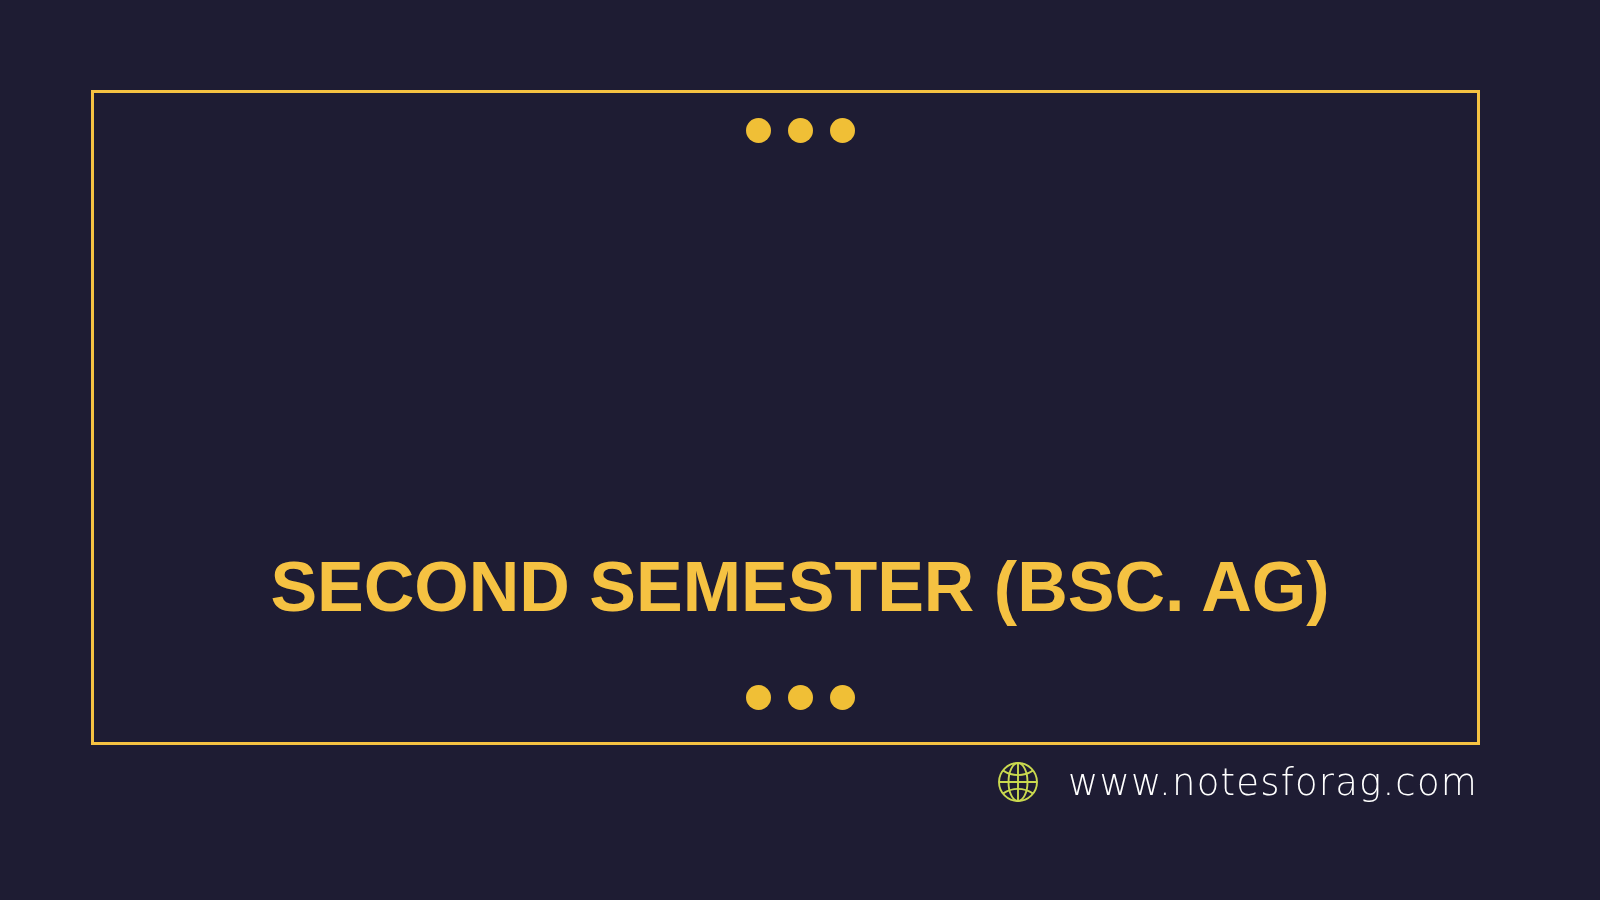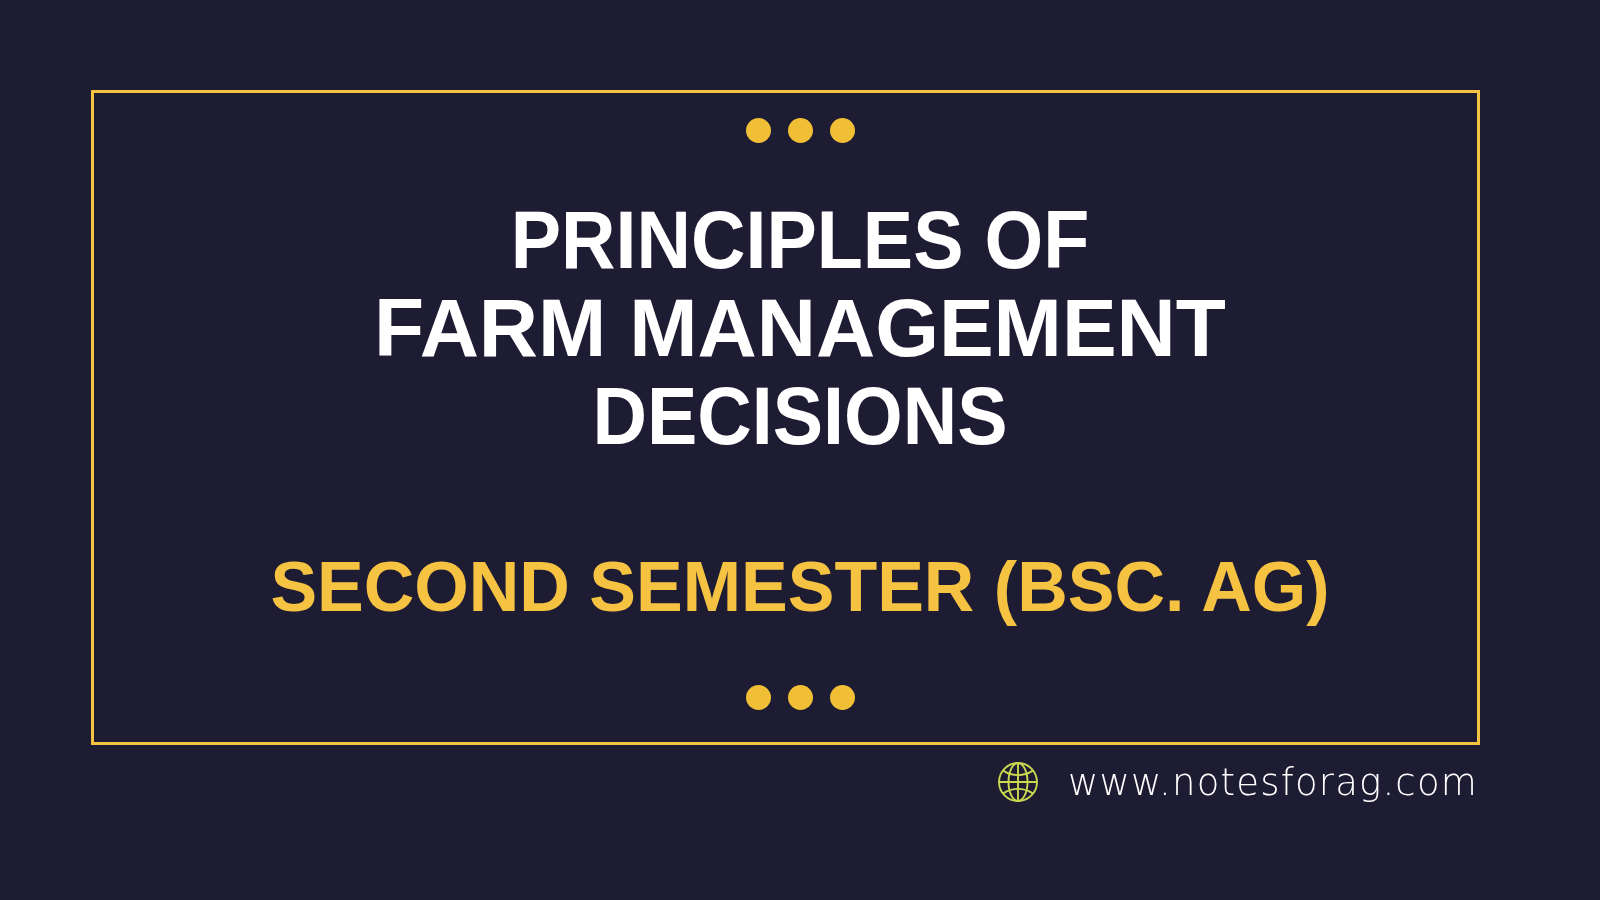--- a/index.html
+++ b/index.html
@@ -117,25 +117,20 @@
 <div id="poster">
 
   <div id="frame"></div>
 
   <div class="dot-row" id="dots-top">
     <span class="dot"></span>
     <span class="dot"></span>
     <span class="dot"></span>
   </div>
 
-  <div id="headline">
-    <div class="title-line">PRINCIPLES OF</div>
-    <div class="title-line wide">FARM MANAGEMENT</div>
-    <div class="title-line">DECISIONS</div>
-  </div>
 
   <div id="subtitle">SECOND SEMESTER (BSC. AG)</div>
 
   <div class="dot-row" id="dots-bottom">
     <span class="dot"></span>
     <span class="dot"></span>
     <span class="dot"></span>
   </div>
 
   <div id="footer">

